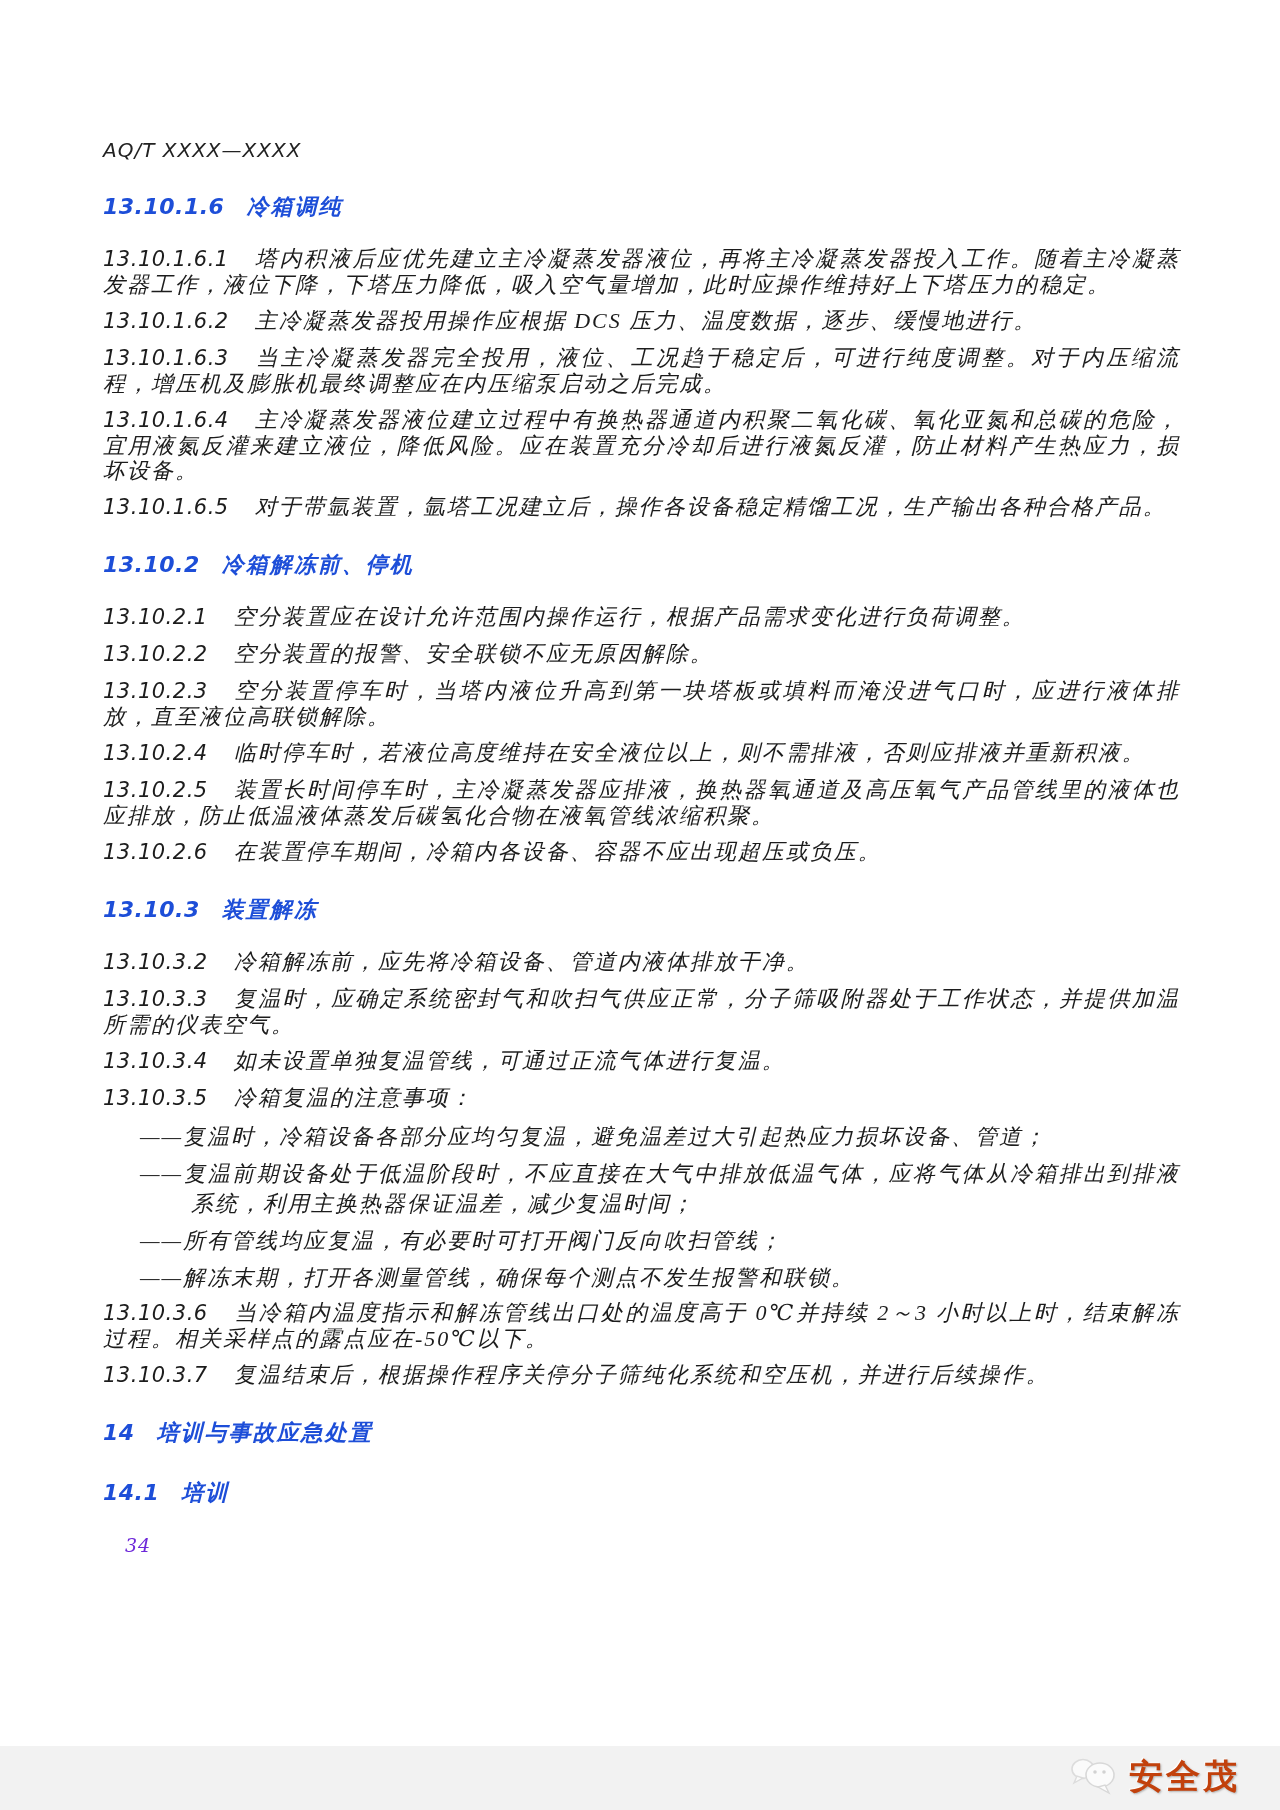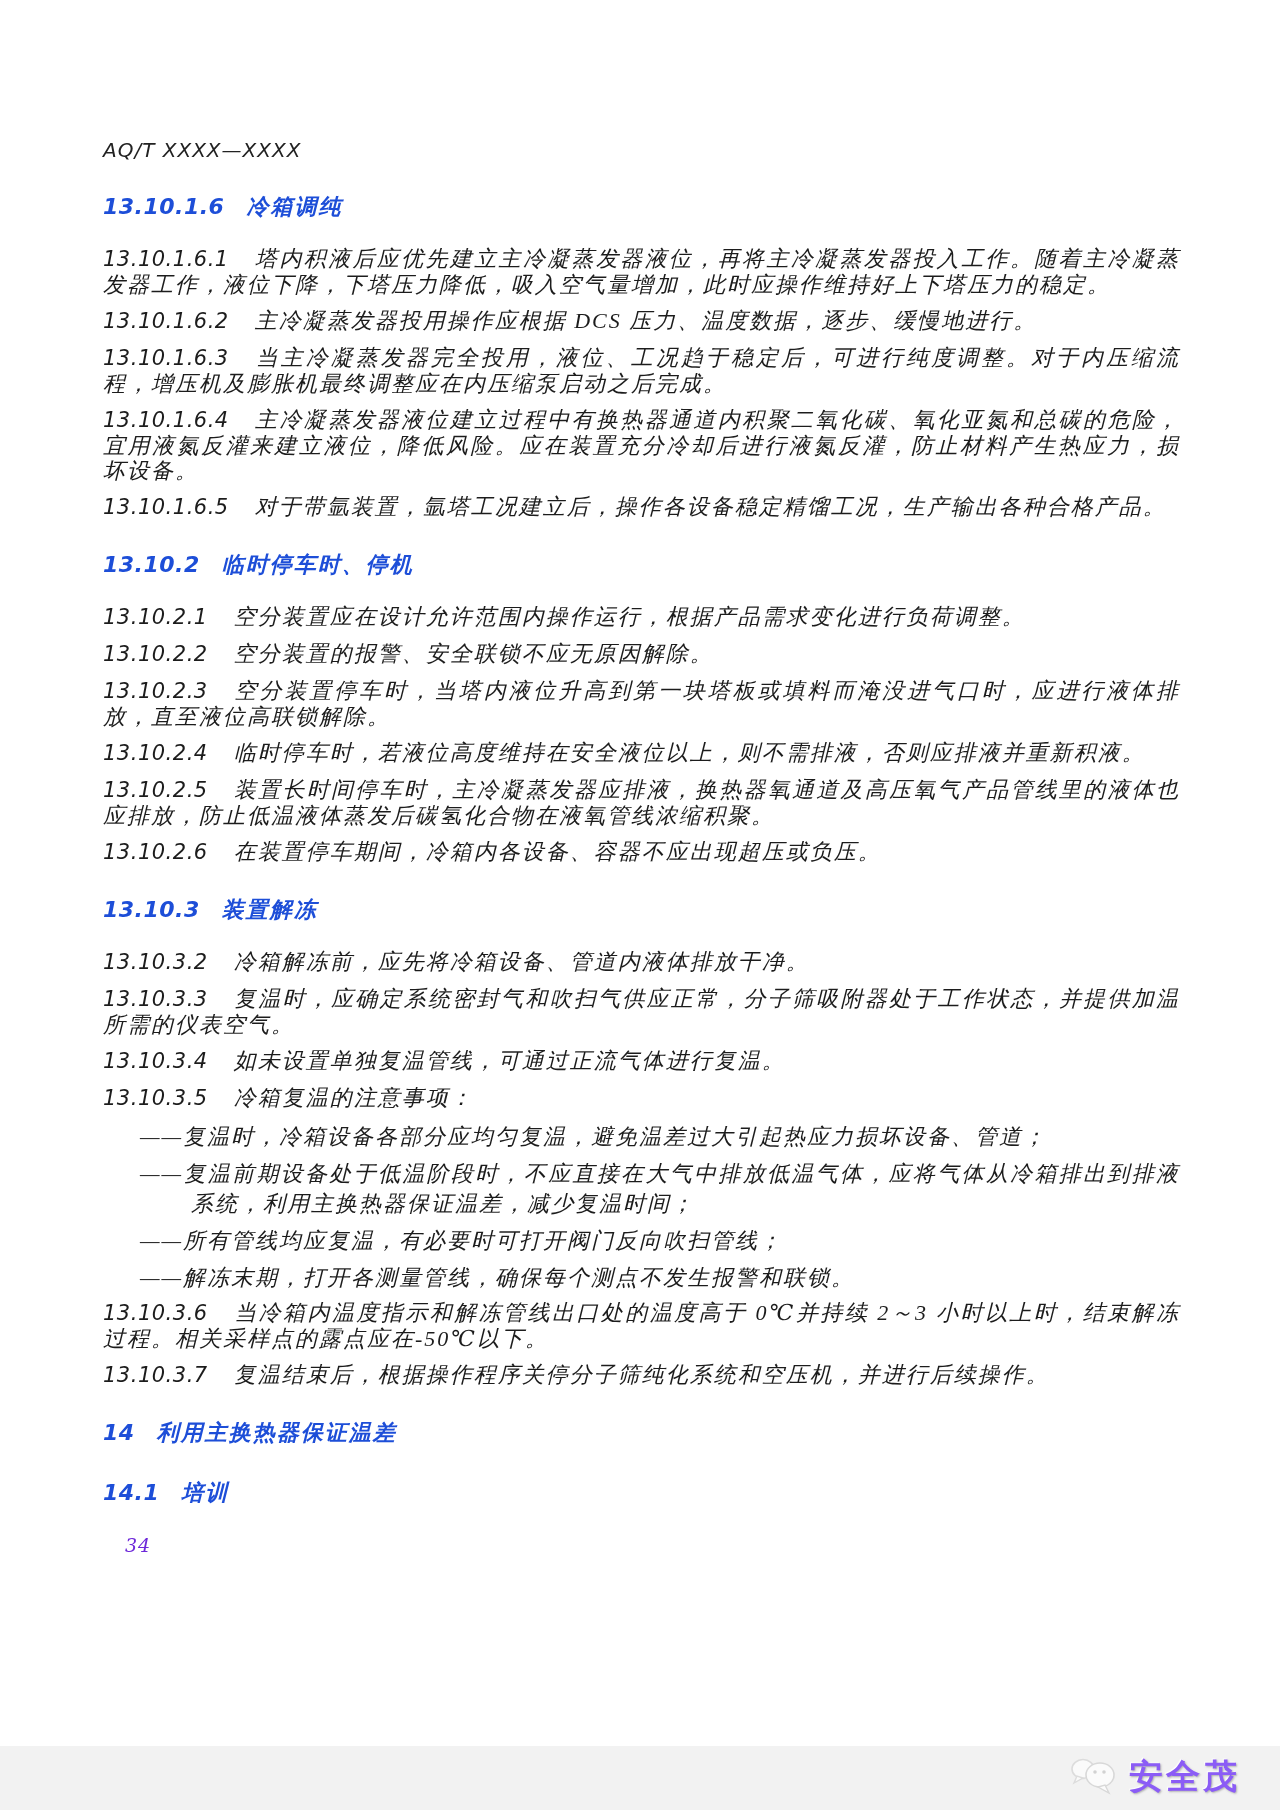--- a/index.html
+++ b/index.html
@@ -53,41 +53,41 @@
     position:absolute;left:0;bottom:0;width:1280px;height:64px;
     background:#f2f2f2;
   }
   .watermark{
     position:absolute;right:40px;top:6px;
     display:flex;align-items:center;gap:8px;
   }
   .watermark-text{
     font-family:"Liberation Sans","DejaVu Sans",sans-serif;
     font-weight:bold;font-size:34px;letter-spacing:3px;
-    color:#8b5cf6;
+    color:#c2410c;
     text-shadow:1px 1px 2px rgba(120,120,120,0.55), -1px -1px 1px #ffffff;
   }
 </style>
 </head>
 <body>
 
 <div class="page">
   <div class="content">
 
     <div class="doc-code">AQ/T XXXX—XXXX</div>
 
     <div class="heading"><span class="num">13.10.1.6</span><span>冷箱调纯</span></div>
 
     <p class="clause"><span class="num">13.10.1.6.1</span><span>塔内积液后应优先建立主冷凝蒸发器液位，再将主冷凝蒸发器投入工作。随着主冷凝蒸发器工作，液位下降，下塔压力降低，吸入空气量增加，此时应操作维持好上下塔压力的稳定。</span></p>
     <p class="clause"><span class="num">13.10.1.6.2</span><span>主冷凝蒸发器投用操作应根据 DCS 压力、温度数据，逐步、缓慢地进行。</span></p>
     <p class="clause"><span class="num">13.10.1.6.3</span><span>当主冷凝蒸发器完全投用，液位、工况趋于稳定后，可进行纯度调整。对于内压缩流程，增压机及膨胀机最终调整应在内压缩泵启动之后完成。</span></p>
     <p class="clause"><span class="num">13.10.1.6.4</span><span>主冷凝蒸发器液位建立过程中有换热器通道内积聚二氧化碳、氧化亚氮和总碳的危险，宜用液氮反灌来建立液位，降低风险。应在装置充分冷却后进行液氮反灌，防止材料产生热应力，损坏设备。</span></p>
     <p class="clause"><span class="num">13.10.1.6.5</span><span>对于带氩装置，氩塔工况建立后，操作各设备稳定精馏工况，生产输出各种合格产品。</span></p>
 
-    <div class="heading"><span class="num">13.10.2</span><span>临时停车时、停机</span></div>
+    <div class="heading"><span class="num">13.10.2</span><span>冷箱解冻前、停机</span></div>
 
     <p class="clause"><span class="num">13.10.2.1</span><span>空分装置应在设计允许范围内操作运行，根据产品需求变化进行负荷调整。</span></p>
     <p class="clause"><span class="num">13.10.2.2</span><span>空分装置的报警、安全联锁不应无原因解除。</span></p>
     <p class="clause"><span class="num">13.10.2.3</span><span>空分装置停车时，当塔内液位升高到第一块塔板或填料而淹没进气口时，应进行液体排放，直至液位高联锁解除。</span></p>
     <p class="clause"><span class="num">13.10.2.4</span><span>临时停车时，若液位高度维持在安全液位以上，则不需排液，否则应排液并重新积液。</span></p>
     <p class="clause"><span class="num">13.10.2.5</span><span>装置长时间停车时，主冷凝蒸发器应排液，换热器氧通道及高压氧气产品管线里的液体也应排放，防止低温液体蒸发后碳氢化合物在液氧管线浓缩积聚。</span></p>
     <p class="clause"><span class="num">13.10.2.6</span><span>在装置停车期间，冷箱内各设备、容器不应出现超压或负压。</span></p>
 
     <div class="heading"><span class="num">13.10.3</span><span>装置解冻</span></div>
 
@@ -97,21 +97,21 @@
     <p class="clause"><span class="num">13.10.3.5</span><span>冷箱复温的注意事项：</span></p>
 
     <p class="dash-item">——复温时，冷箱设备各部分应均匀复温，避免温差过大引起热应力损坏设备、管道；</p>
     <p class="dash-item">——复温前期设备处于低温阶段时，不应直接在大气中排放低温气体，应将气体从冷箱排出到排液系统，利用主换热器保证温差，减少复温时间；</p>
     <p class="dash-item">——所有管线均应复温，有必要时可打开阀门反向吹扫管线；</p>
     <p class="dash-item">——解冻末期，打开各测量管线，确保每个测点不发生报警和联锁。</p>
 
     <p class="clause"><span class="num">13.10.3.6</span><span>当冷箱内温度指示和解冻管线出口处的温度高于 0℃并持续 2～3 小时以上时，结束解冻过程。相关采样点的露点应在-50℃以下。</span></p>
     <p class="clause"><span class="num">13.10.3.7</span><span>复温结束后，根据操作程序关停分子筛纯化系统和空压机，并进行后续操作。</span></p>
 
-    <div class="heading"><span class="num">14</span><span>利用主换热器保证温差</span></div>
+    <div class="heading"><span class="num">14</span><span>培训与事故应急处置</span></div>
 
     <div class="heading"><span class="num">14.1</span><span>培训</span></div>
 
     <div class="page-number">34</div>
   </div>
 
   <div class="footer-bar" style="background: rgb(242, 242, 242);">
     <div class="watermark">
       <span>
         <svg width="52" height="46" viewBox="0 0 52 46">

